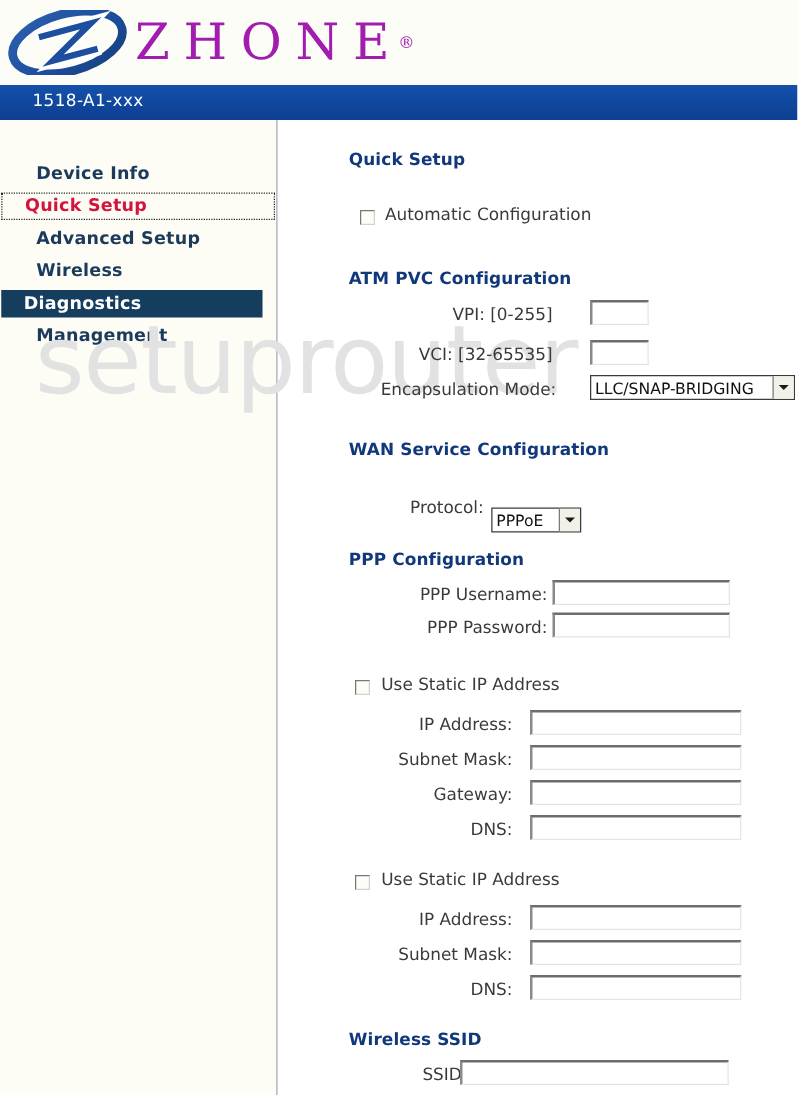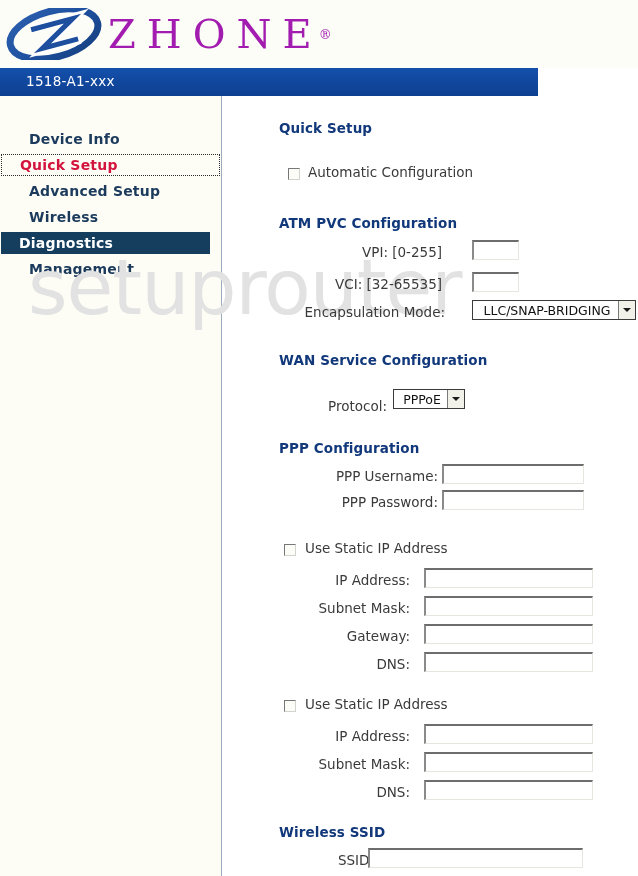--- a/index.html
+++ b/index.html
@@ -45,21 +45,21 @@
     font-size: 13px;
     vertical-align: super;
     letter-spacing: 0;
     margin-left: -4px;
   }
 
   
   #model-banner {
     position: absolute;
     left: 0; top: 68px;
-    width: 538px; height: 28px;
+    width: 638px; height: 28px;
     background: #0f47a1;
     background: linear-gradient(to bottom, #1450ab 0%, #0d3f91 100%);
   }
   #model-banner-text {
     position: absolute;
     left: 26px; top: 5px;
     color: #ffffff;
     font-size: 13.5px;
     letter-spacing: 0.3px;
     font-family: "DejaVu Sans", "Liberation Sans", sans-serif;
@@ -180,21 +180,20 @@
     display: flex;
     align-items: center;
     font-size: 12.5px;
     color: #111;
     white-space: nowrap;
   }
   .selectbox .sel-text {
     padding-left: 3px;
     flex: 1;
     overflow: hidden;
-    text-align: center;
   }
   .sel-arrow-btn {
     width: 16px;
     height: 18px;
     background: #f1f1ea;
     border-left: 1px solid #7a7a7a;
     display: flex;
     align-items: center;
     justify-content: center;
     flex: 0 0 auto;
@@ -284,21 +283,21 @@
   <div class="selectbox" style="left:249px; top:204px; width:164px;">
     <span class="sel-text">LLC/SNAP-BRIDGING</span>
     <span class="sel-arrow-btn">
       <span class="sel-arrow"></span>
     </span>
   </div>
 
   <div class="section-title" style="left:56px; top:256px;">WAN Service Configuration</div>
 
   <div class="field-label" style="left:0px; width:164px; top:302px;">Protocol:</div>
-  <div class="selectbox" style="left:170px; top:293px; width:72px;">
+  <div class="selectbox" style="left:170px; top:310px; width:72px;">
     <span class="sel-text">PPPoE</span>
     <span class="sel-arrow-btn">
       <span class="sel-arrow"></span>
     </span>
   </div>
 
   <div class="section-title" style="left:56px; top:344px;">PPP Configuration</div>
 
   <div class="field-label" style="left:0px; width:215px; top:372px;">PPP Username:</div>
   <input class="textbox" style="left: 219px; top: 368px; width: 142px;" value="">

